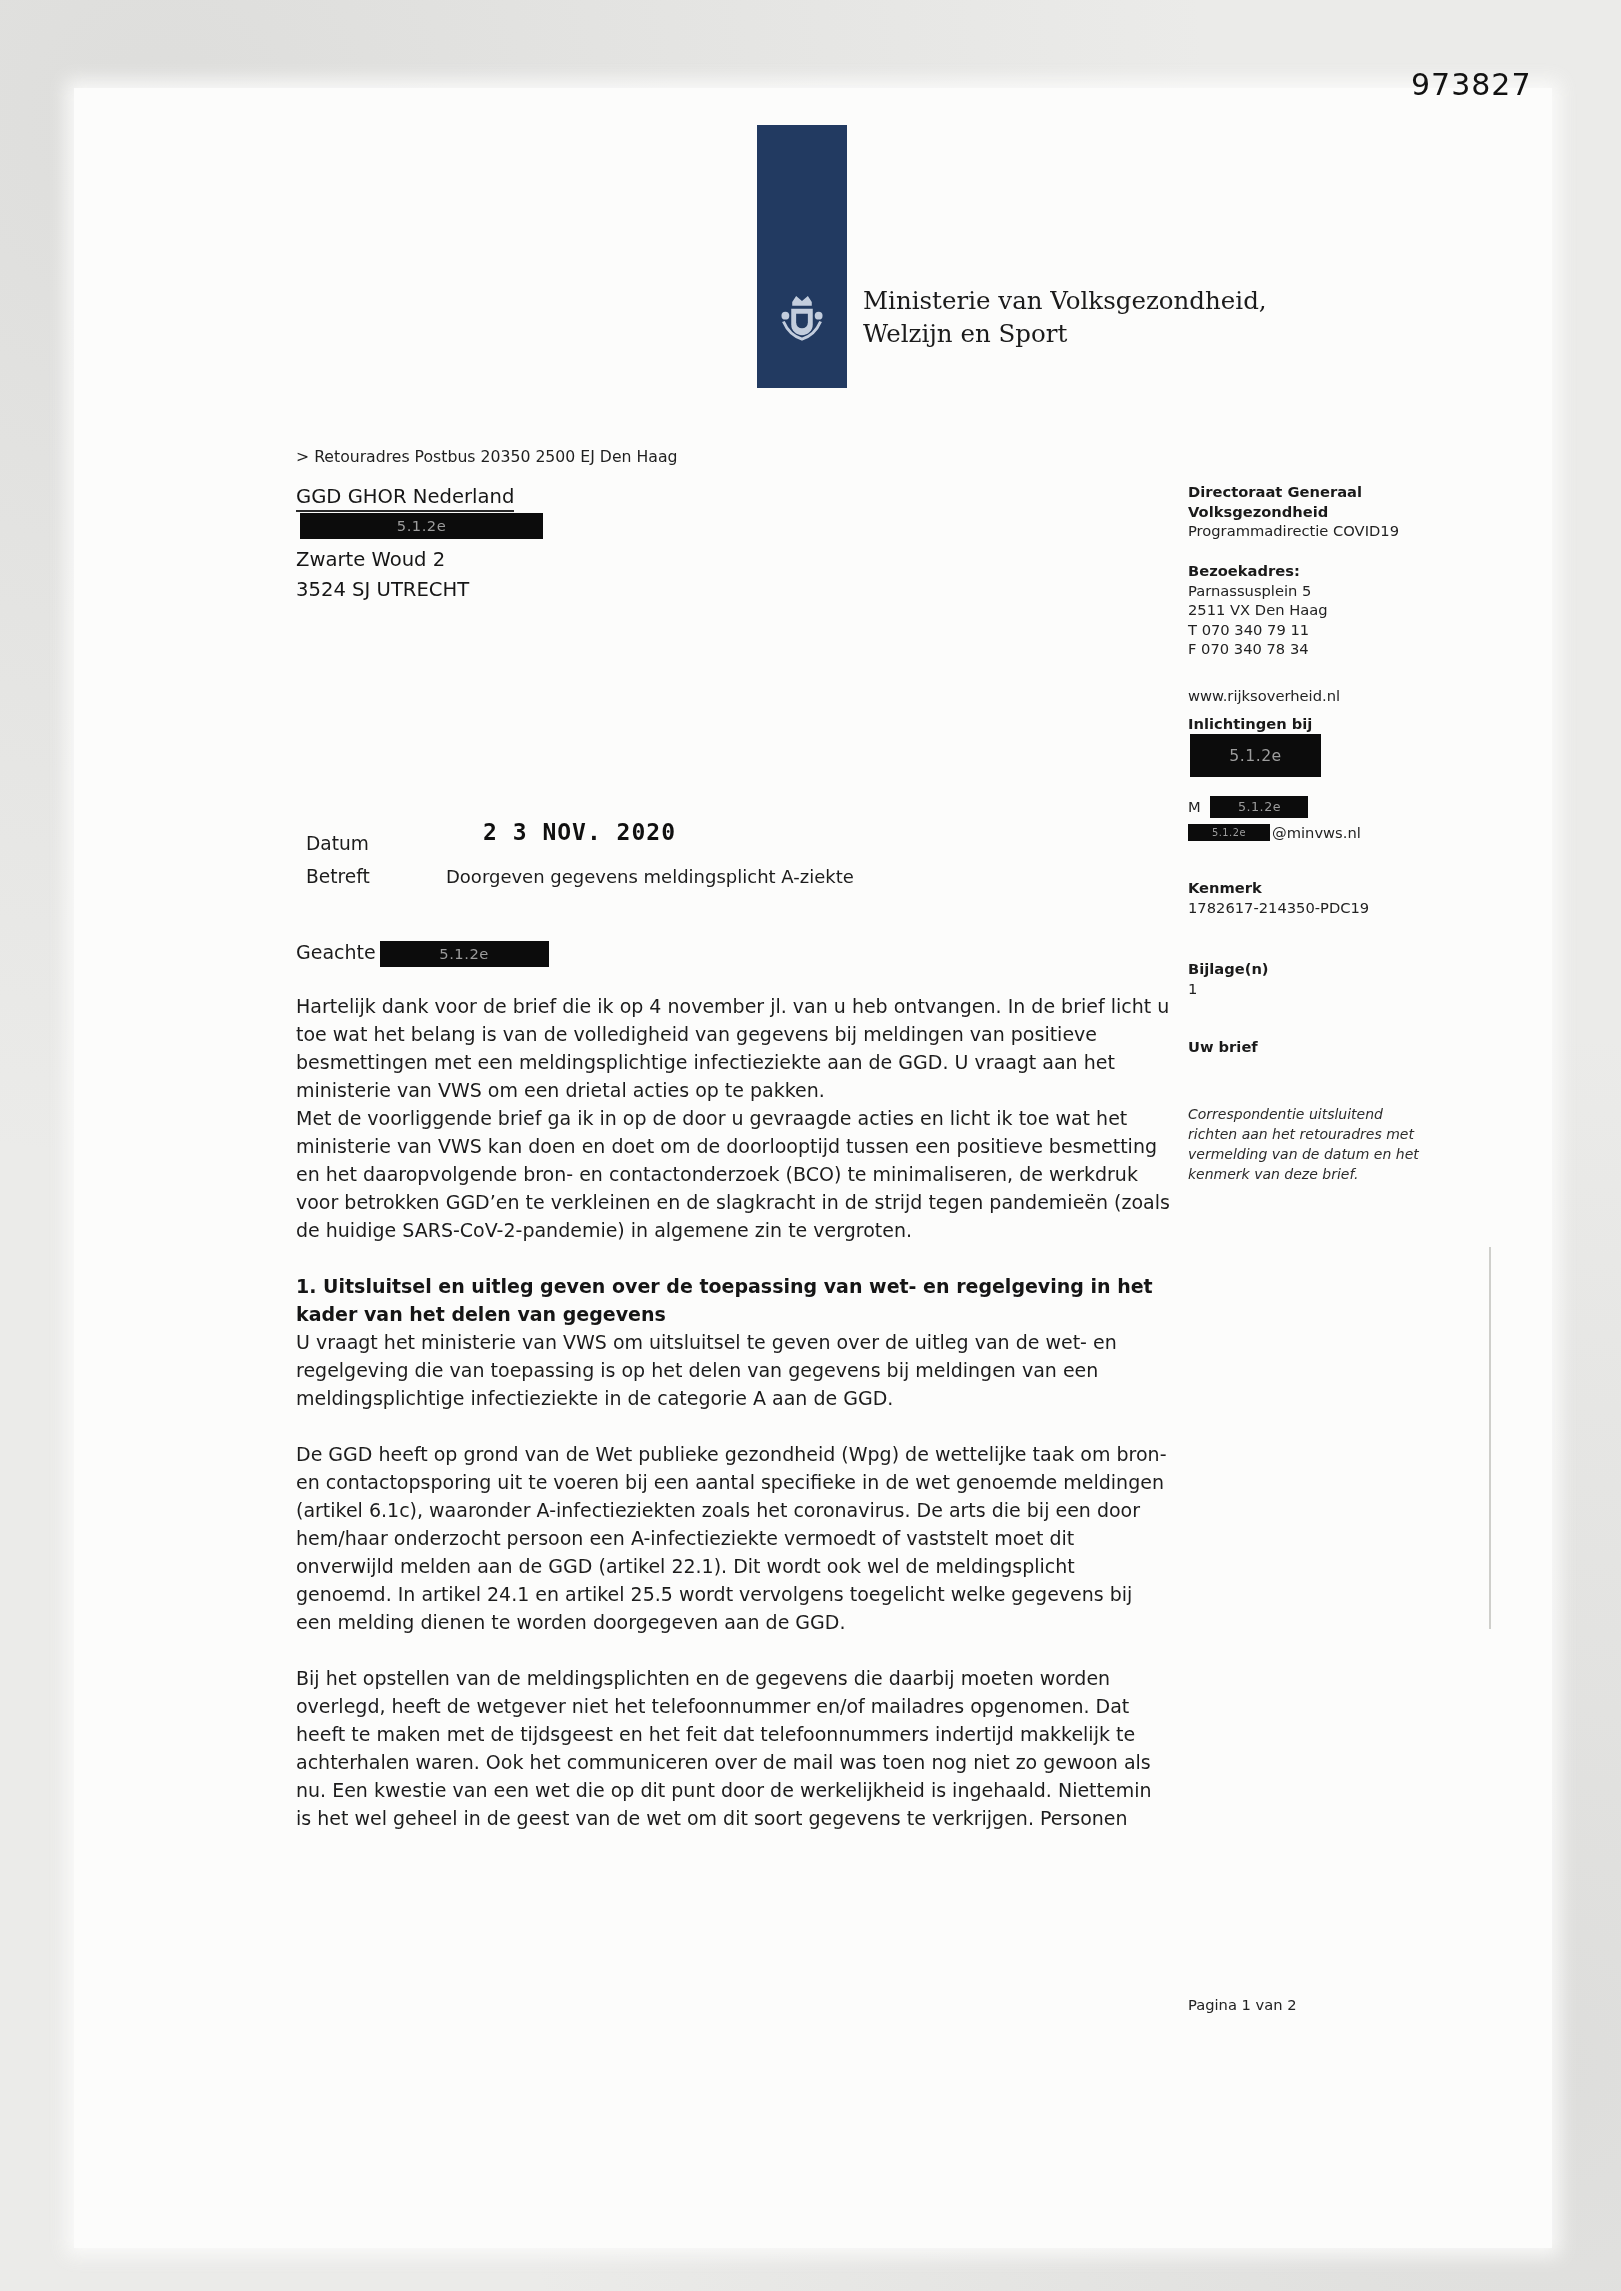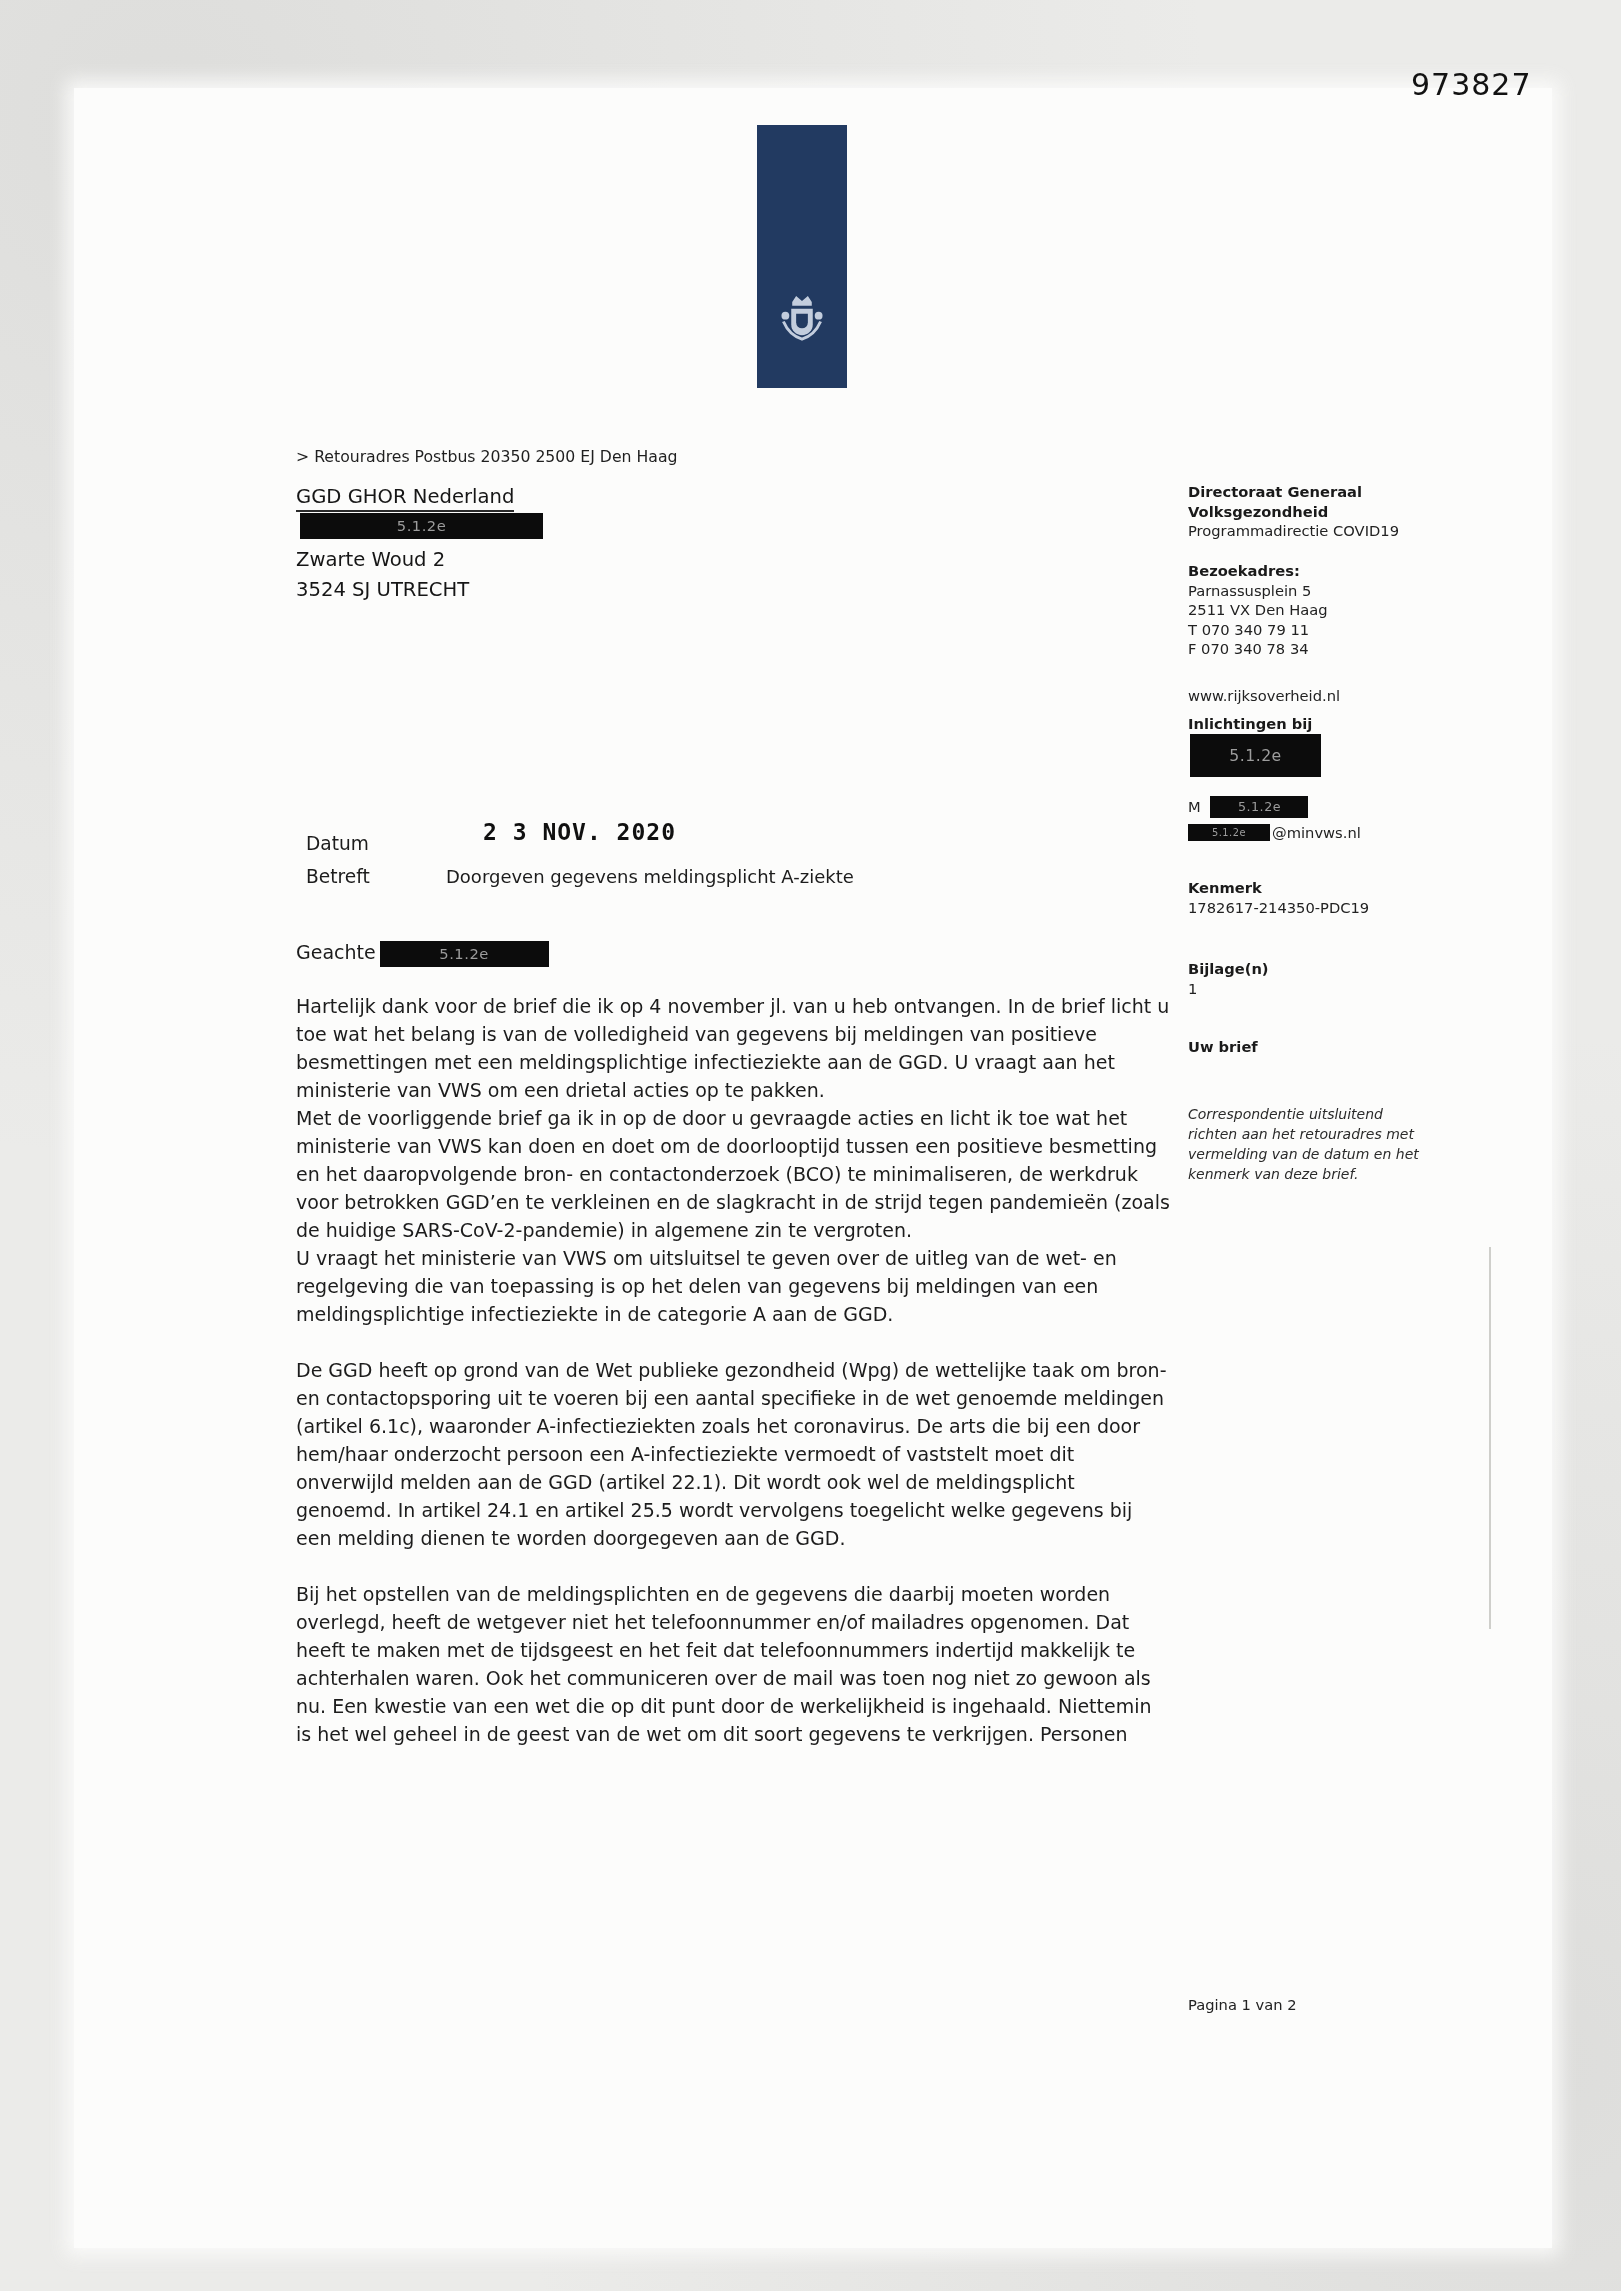--- a/index.html
+++ b/index.html
@@ -64,20 +64,24 @@
       <svg width="45" height="57" viewBox="0 0 46 58" xmlns="http://www.w3.org/2000/svg">
         <path d="M13 8 L17 2 L23 7 L29 2 L33 8 L33 12 L13 12 Z" fill="#c3cddd"></path>
         <circle cx="6" cy="22" r="4" fill="#c3cddd"></circle>
         <circle cx="40" cy="22" r="4" fill="#c3cddd"></circle>
         <path d="M12 15 h22 v16 a11 11 0 0 1 -11 11 a11 11 0 0 1 -11 -11 Z" fill="#c3cddd"></path>
         <path d="M17 20 h12 v9 a6 6 0 0 1 -6 6 a6 6 0 0 1 -6 -6 Z" fill="#223a61"></path>
         <path d="M4 28 q6 14 19 18 q13 -4 19 -18" stroke="#c3cddd" stroke-width="3" fill="none"></path>
       </svg>
     </span>
   </div>
+  <div class="abs ministry">
+    <div>Ministerie van Volksgezondheid,</div>
+    <div>Welzijn en Sport</div>
+  </div>
 
   <div class="abs retour">&gt; Retouradres Postbus 20350 2500 EJ  Den Haag</div>
   <div class="abs recipient">GGD GHOR Nederland</div>
   <div class="abs redact redact-1">5.1.2e</div>
   <div class="abs addr">
     <div>Zwarte Woud 2</div>
     <div>3524 SJ  UTRECHT</div>
   </div>
 
   <div class="abs meta-label datum-label">Datum</div>
@@ -86,20 +90,21 @@
   <div class="abs betreft-value">Doorgeven gegevens meldingsplicht A-ziekte</div>
 
   <div class="abs salutation">
     <span>Geachte</span>
     <span class="redact">5.1.2e</span>
   </div>
 
   <div class="abs body-col">
     <p>Hartelijk dank voor de brief die ik op 4 november jl. van u heb ontvangen. In de brief licht u toe wat het belang is van de volledigheid van gegevens bij meldingen van positieve besmettingen met een meldingsplichtige infectieziekte aan de GGD. U vraagt aan het ministerie van VWS om een drietal acties op te pakken.</p>
     <p>Met de voorliggende brief ga ik in op de door u gevraagde acties en licht ik toe wat het ministerie van VWS kan doen en doet om de doorlooptijd tussen een positieve besmetting en het daaropvolgende bron- en contactonderzoek (BCO) te minimaliseren, de werkdruk voor betrokken GGD’en te verkleinen en de slagkracht in de strijd tegen pandemieën (zoals de huidige SARS-CoV-2-pandemie) in algemene zin te vergroten.</p>
+    <h3>1. Uitsluitsel en uitleg geven over de toepassing van wet- en regelgeving in het kader van het delen van gegevens</h3>
     <p class="gap">U vraagt het ministerie van VWS om uitsluitsel te geven over de uitleg van de wet- en regelgeving die van toepassing is op het delen van gegevens bij meldingen van een meldingsplichtige infectieziekte in de categorie A aan de GGD.</p>
     <p class="gap">De GGD heeft op grond van de Wet publieke gezondheid (Wpg) de wettelijke taak om bron- en contactopsporing uit te voeren bij een aantal specifieke in de wet genoemde meldingen (artikel 6.1c), waaronder A-infectieziekten zoals het coronavirus. De arts die bij een door hem/haar onderzocht persoon een A-infectieziekte vermoedt of vaststelt moet dit onverwijld melden aan de GGD (artikel 22.1). Dit wordt ook wel de meldingsplicht genoemd. In artikel 24.1 en artikel 25.5 wordt vervolgens toegelicht welke gegevens bij een melding dienen te worden doorgegeven aan de GGD.</p>
     <p>Bij het opstellen van de meldingsplichten en de gegevens die daarbij moeten worden overlegd, heeft de wetgever niet het telefoonnummer en/of mailadres opgenomen. Dat heeft te maken met de tijdsgeest en het feit dat telefoonnummers indertijd makkelijk te achterhalen waren. Ook het communiceren over de mail was toen nog niet zo gewoon als nu. Een kwestie van een wet die op dit punt door de werkelijkheid is ingehaald. Niettemin is het wel geheel in de geest van de wet om dit soort gegevens te verkrijgen. Personen</p>
   </div>
 
   <div class="abs sidebar">
     <div class="blk sb-org">
       <div class="b">Directoraat Generaal</div>
       <div class="b">Volksgezondheid</div>
       <div>Programmadirectie COVID19</div>

